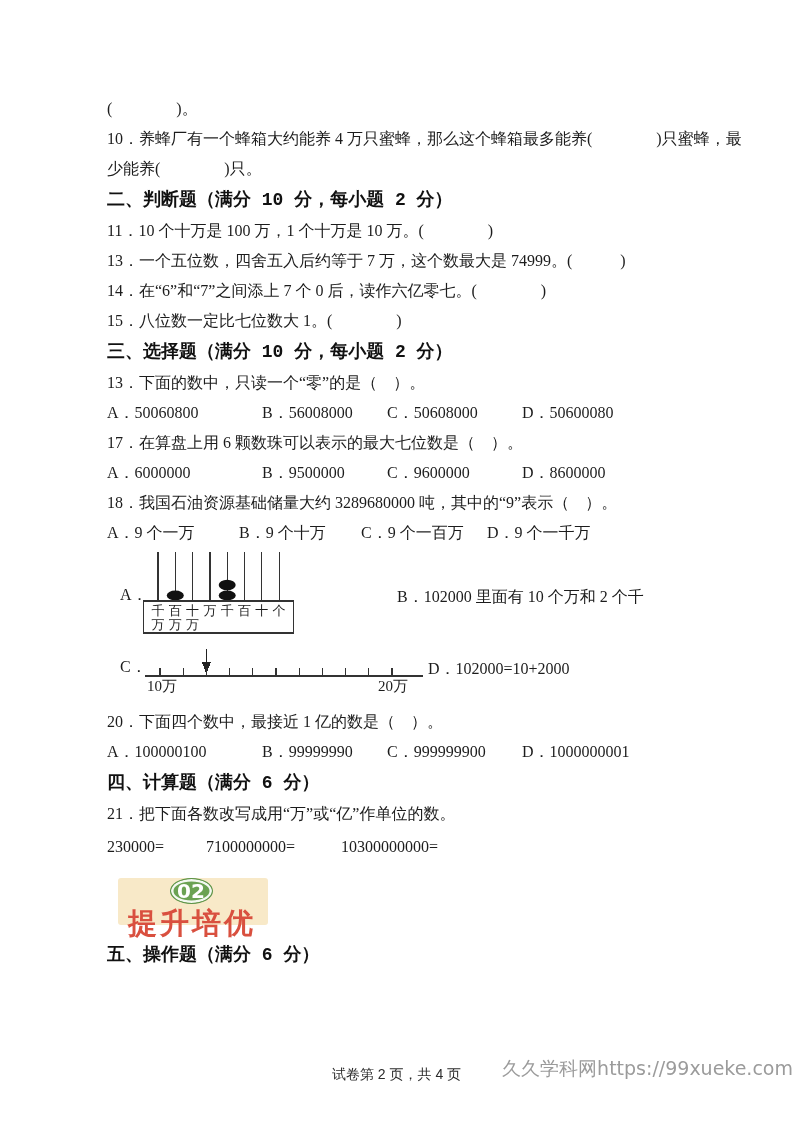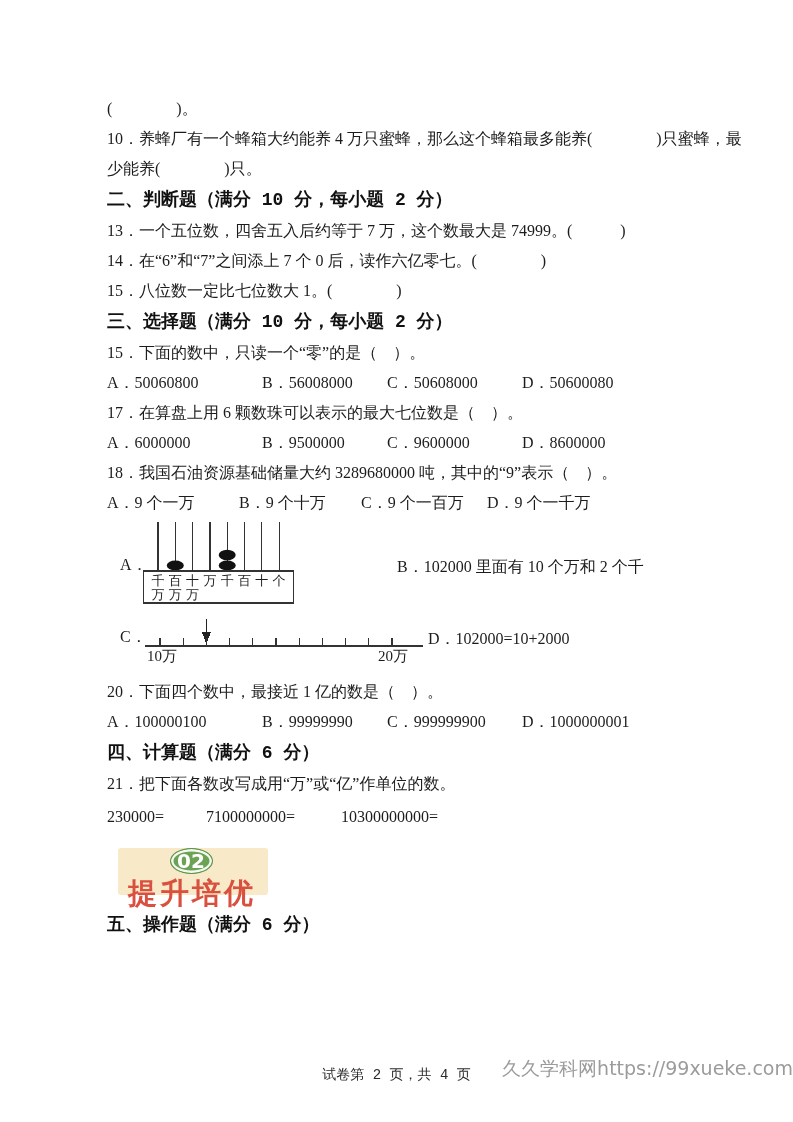--- a/index.html
+++ b/index.html
@@ -39,44 +39,45 @@
   .badge-title{
     font-family:"DejaVu Sans","Liberation Sans",sans-serif;font-weight:bold;font-size:29px;
     color:#d9503f;margin-left:10px;letter-spacing:3px;white-space:nowrap;
   }
   .watermark{
     position:absolute;top:1056px;left:12px;right:0;text-align:right;
     color:#9b9b9b;font-family:"DejaVu Sans","Liberation Sans",sans-serif;font-size:19px;white-space:nowrap;
   }
   .page-num{
     position:absolute;top:1066px;left:0;right:0;text-align:center;
-    color:#2a2a2a;font-size:14px;font-family:Liberation Mono, monospace;white-space:nowrap;
+    color:#2a2a2a;font-size:14px;font-family:Liberation Sans, sans-serif;white-space:nowrap;
   }
   svg line, svg rect, svg polygon{shape-rendering:crispEdges;}
 </style>
 </head>
 <body>
 
 <div class="page">
   <div class="content">
 
     <p class="ln">(　　　　)。</p>
 
     <p class="ln">10．养蜂厂有一个蜂箱大约能养 4 万只蜜蜂，那么这个蜂箱最多能养(　　　　)只蜜蜂，最</p>
     <p class="ln">少能养(　　　　)只。</p>
 
     <h2 class="sec">二、判断题（满分 10 分，每小题 2 分）</h2>
 
+    <p class="ln">11．10 个十万是 100 万，1 个十万是 10 万。(　　　　)</p>
     <p class="ln">13．一个五位数，四舍五入后约等于 7 万，这个数最大是 74999。(　　　)</p>
     <p class="ln">14．在“6”和“7”之间添上 7 个 0 后，读作六亿零七。(　　　　)</p>
     <p class="ln">15．八位数一定比七位数大 1。(　　　　)</p>
 
     <h2 class="sec">三、选择题（满分 10 分，每小题 2 分）</h2>
 
-    <p class="ln">15．下面的数中，只读一个“零”的是（　）。</p>
+    <p class="ln">13．下面的数中，只读一个“零”的是（　）。</p>
     <div class="opts">
       <span>A．50060800</span>
       <span>B．56008000</span>
       <span>C．50608000</span>
       <span>D．50600080</span>
     </div>
 
     <p class="ln">17．在算盘上用 6 颗数珠可以表示的最大七位数是（　）。</p>
     <div class="opts">
       <span>A．6000000</span>

